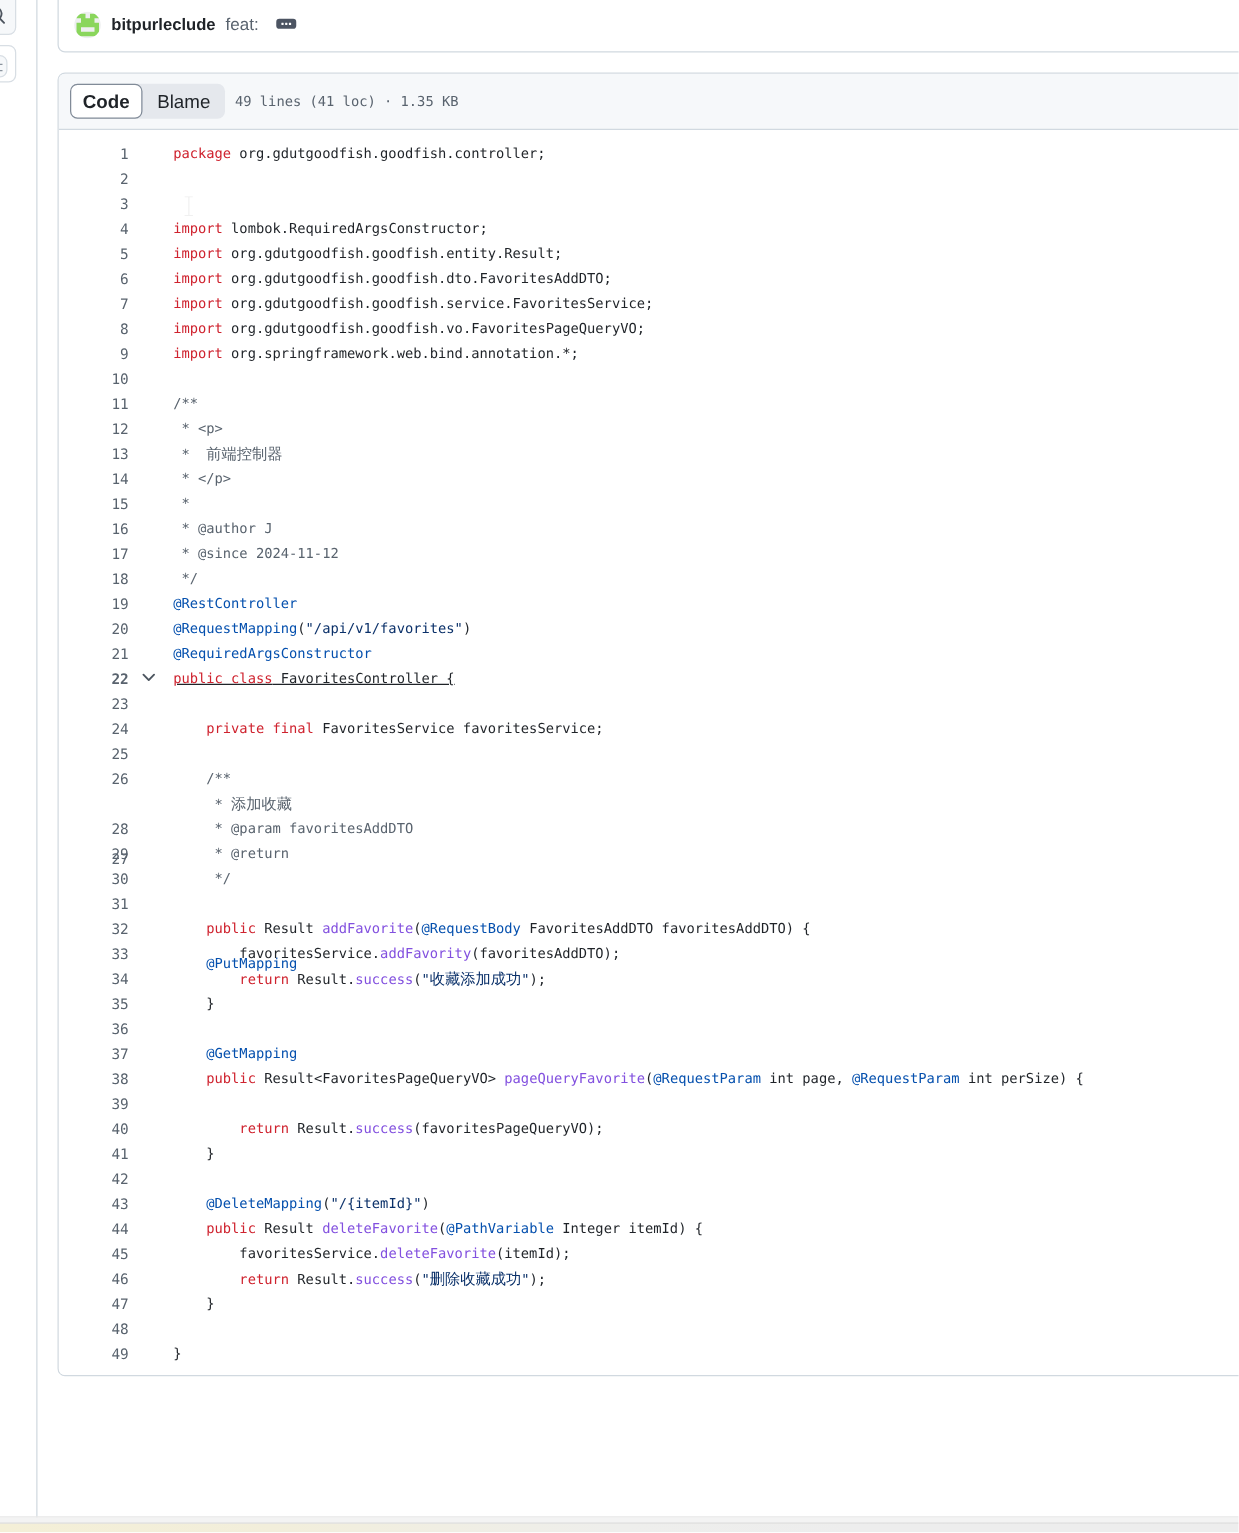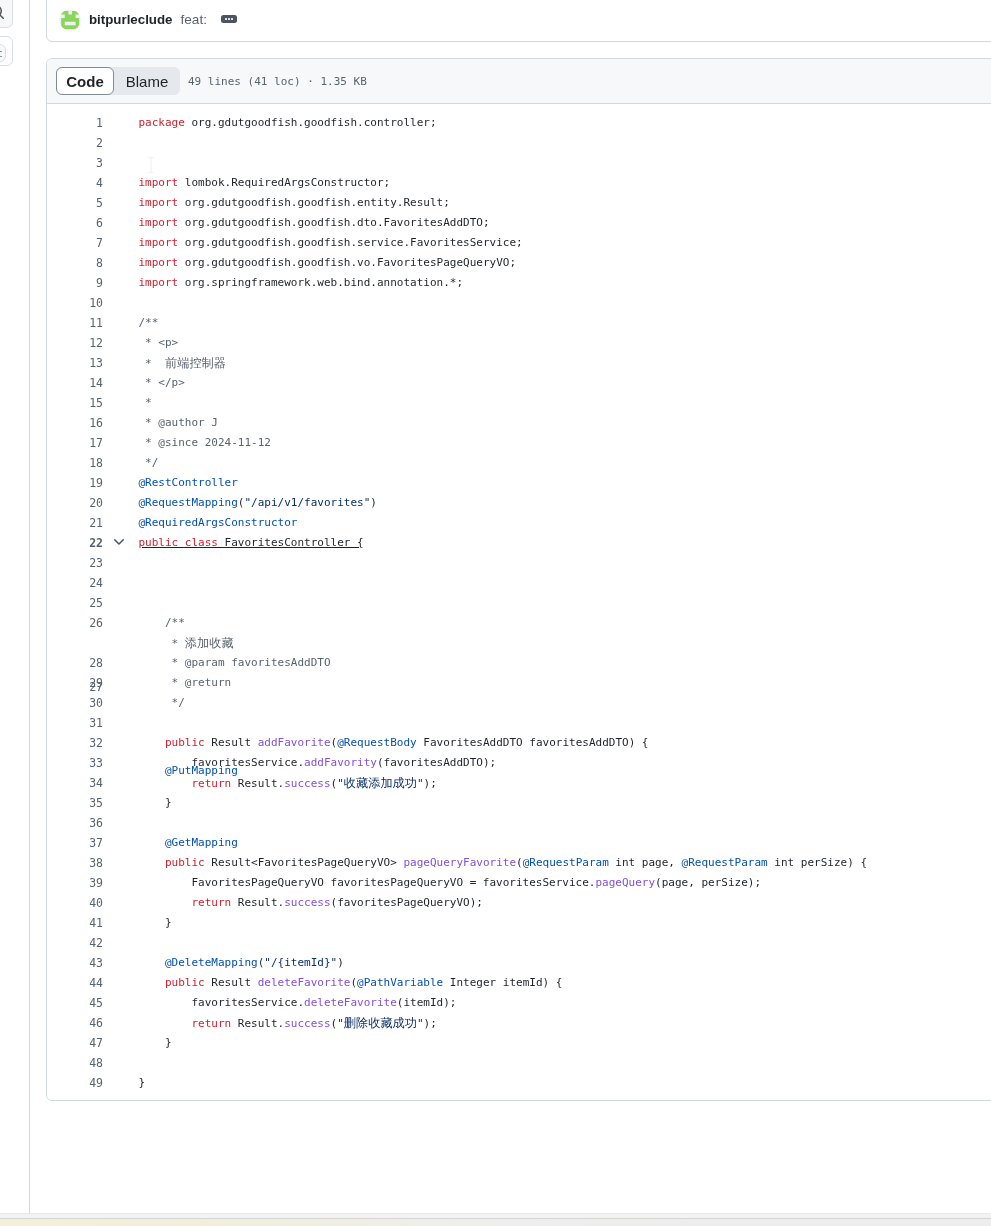--- a/index.html
+++ b/index.html
@@ -154,20 +154,21 @@
         <div class="cl" style="top: 369px;"><span class="n">@RestController</span></div>
         <div class="ln" style="top: 389px;">20</div>
         <div class="cl" style="top: 389px;"><span class="n">@RequestMapping</span><span class="t">(</span><span class="s">"/api/v1/favorites"</span><span class="t">)</span></div>
         <div class="ln" style="top: 409px;">21</div>
         <div class="cl" style="top: 409px;"><span class="n">@RequiredArgsConstructor</span></div>
         <div class="ln" style="top: 429px; font-weight: bold;">22</div>
         <div class="cl" style="top: 429px; text-decoration: underline;"><span class="k">public class</span><span class="t"> FavoritesController {</span></div>
         <div class="ln" style="top: 449px;">23</div>
         <div class="cl" style="top: 449px;"></div>
         <div class="ln" style="top: 469px;">24</div>
+        <div class="cl" style="top: 469px;"><span class="t">    </span><span class="k">private final</span><span class="t"> FavoritesService favoritesService;</span></div>
         <div class="ln" style="top: 489px;">25</div>
         <div class="cl" style="top: 489px;"></div>
         <div class="ln" style="top: 509px;">26</div>
         <div class="cl" style="top: 509px;"><span class="c">    /**</span></div>
         <div class="ln" style="top: 529px; margin-top: 44px;">27</div>
         <div class="cl" style="top: 529px;"><span class="c">     * </span><span class="c cjk">添加收藏</span></div>
         <div class="ln" style="top: 549px;">28</div>
         <div class="cl" style="top: 549px;"><span class="c">     * @param favoritesAddDTO</span></div>
         <div class="ln" style="top: 569px;">29</div>
         <div class="cl" style="top: 569px;"><span class="c">     * @return</span></div>
@@ -183,21 +184,20 @@
         <div class="cl" style="top: 669px;"><span class="t">        </span><span class="k">return</span><span class="t"> Result.</span><span class="a">success</span><span class="t">(</span><span class="s">"</span><span class="s cjk">收藏添加成功</span><span class="s">"</span><span class="t">);</span></div>
         <div class="ln" style="top: 689px;">35</div>
         <div class="cl" style="top: 689px;"><span class="t">    }</span></div>
         <div class="ln" style="top: 709px;">36</div>
         <div class="cl" style="top: 709px;"></div>
         <div class="ln" style="top: 729px;">37</div>
         <div class="cl" style="top: 729px;"><span class="t">    </span><span class="n">@GetMapping</span></div>
         <div class="ln" style="top: 749px;">38</div>
         <div class="cl" style="top: 749px;"><span class="t">    </span><span class="k">public</span><span class="t"> Result&lt;FavoritesPageQueryVO&gt; </span><span class="a">pageQueryFavorite</span><span class="t">(</span><span class="n">@RequestParam</span><span class="t"> int page, </span><span class="n">@RequestParam</span><span class="t"> int perSize) {</span></div>
         <div class="ln" style="top: 769px;">39</div>
-        <div class="cl" style="top: 769px;"><span class="t">        FavoritesPageQueryVO favoritesPageQueryVO = favoritesService.</span><span class="a">pageQuery</span><span class="t">(page, perSize);</span></div>
         <div class="ln" style="top: 789px;">40</div>
         <div class="cl" style="top: 789px;"><span class="t">        </span><span class="k">return</span><span class="t"> Result.</span><span class="a">success</span><span class="t">(favoritesPageQueryVO);</span></div>
         <div class="ln" style="top: 809px;">41</div>
         <div class="cl" style="top: 809px;"><span class="t">    }</span></div>
         <div class="ln" style="top: 829px;">42</div>
         <div class="cl" style="top: 829px;"></div>
         <div class="ln" style="top: 849px;">43</div>
         <div class="cl" style="top: 849px;"><span class="t">    </span><span class="n">@DeleteMapping</span><span class="t">(</span><span class="s">"/{itemId}"</span><span class="t">)</span></div>
         <div class="ln" style="top: 869px;">44</div>
         <div class="cl" style="top: 869px;"><span class="t">    </span><span class="k">public</span><span class="t"> Result </span><span class="a">deleteFavorite</span><span class="t">(</span><span class="n">@PathVariable</span><span class="t"> Integer itemId) {</span></div>

